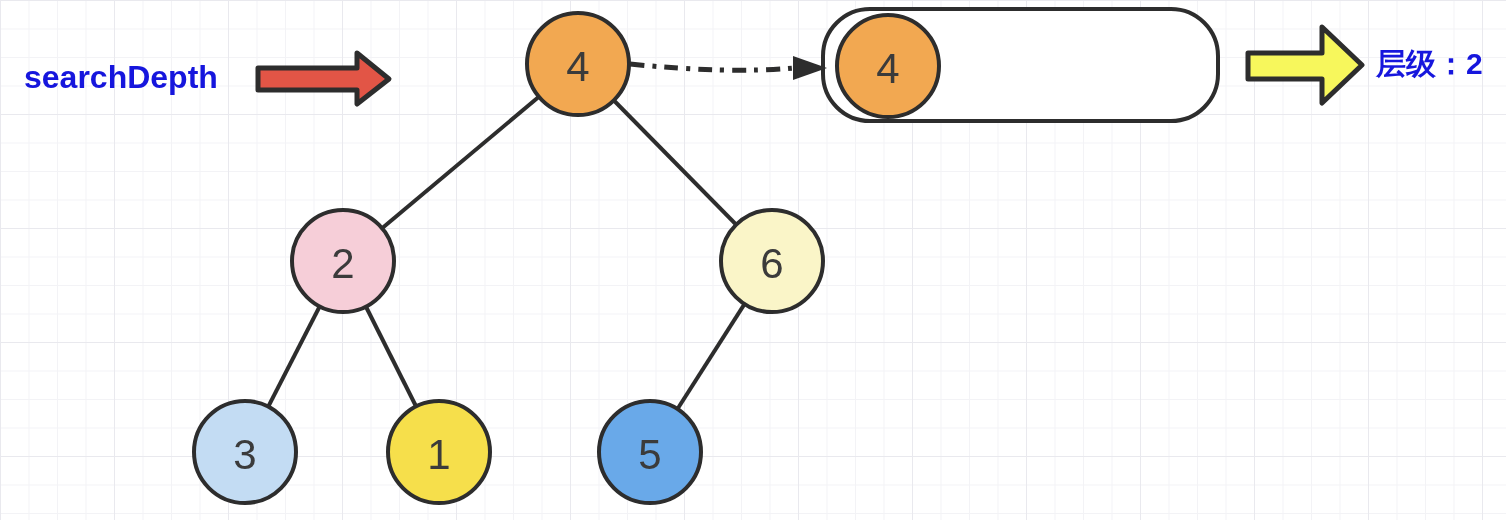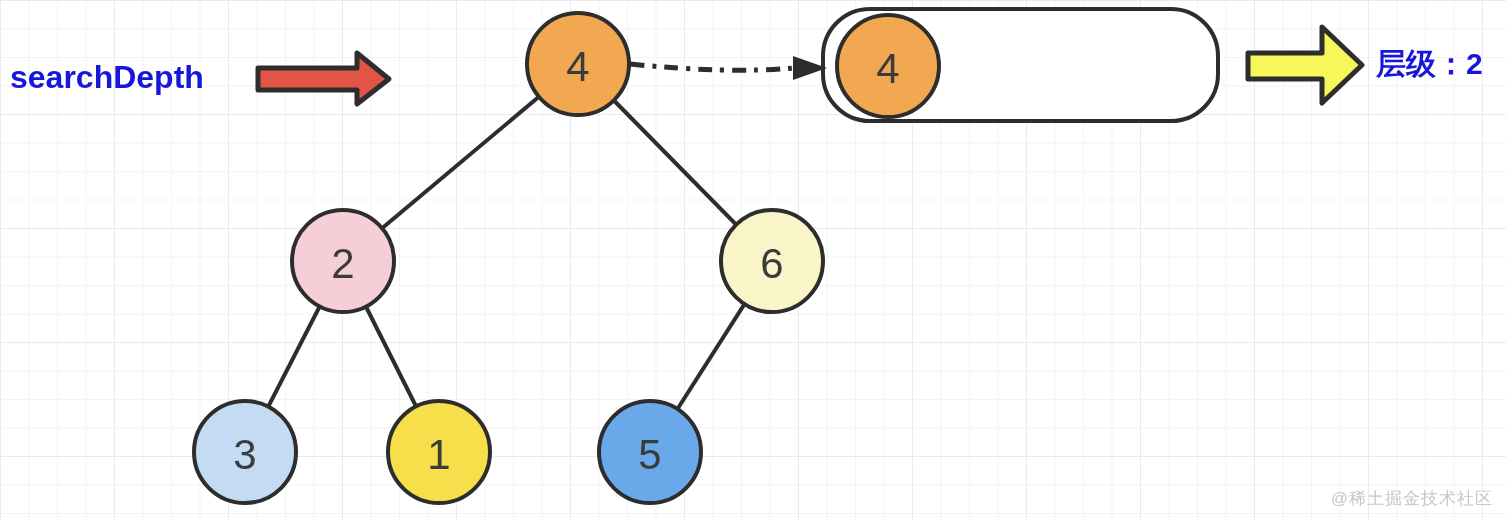--- a/index.html
+++ b/index.html
@@ -27,21 +27,21 @@
     top: 0;
     width: 1506px;
     height: 520px;
   }
   .label {
     position: absolute;
     white-space: nowrap;
     line-height: 1.1;
   }
   .search-depth {
-    left: 10px;
+    left: 24px;
     top: 60px;
     font-size: 32px;
     font-weight: 600;
   }
   .level-result {
     left: 1376px;
     top: 47px;
     font-size: 30px;
     font-weight: 700;
   }
@@ -111,14 +111,13 @@
 
     <path d="M 258 68 H 357 V 53 L 389 79 L 357 104 V 90 H 258 Z" stroke="#2d2d2d" stroke-width="5" stroke-linejoin="round" fill="#e25546"></path>
 
     <path d="M 1248 53 H 1322 V 27 L 1362 65 L 1322 103 V 79 H 1248 Z" stroke="#2d2d2d" stroke-width="5" stroke-linejoin="round" fill="#f7f75c"></path>
   </svg>
 
   <div class="label search-depth" style="color: rgb(22, 22, 221);">searchDepth</div>
 
   <div class="label level-result" style="color: rgb(22, 22, 221);">层级：2</div>
 
-  <div class="watermark">@稀土掘金技术社区</div>
 </div>
 
 </body></html>

